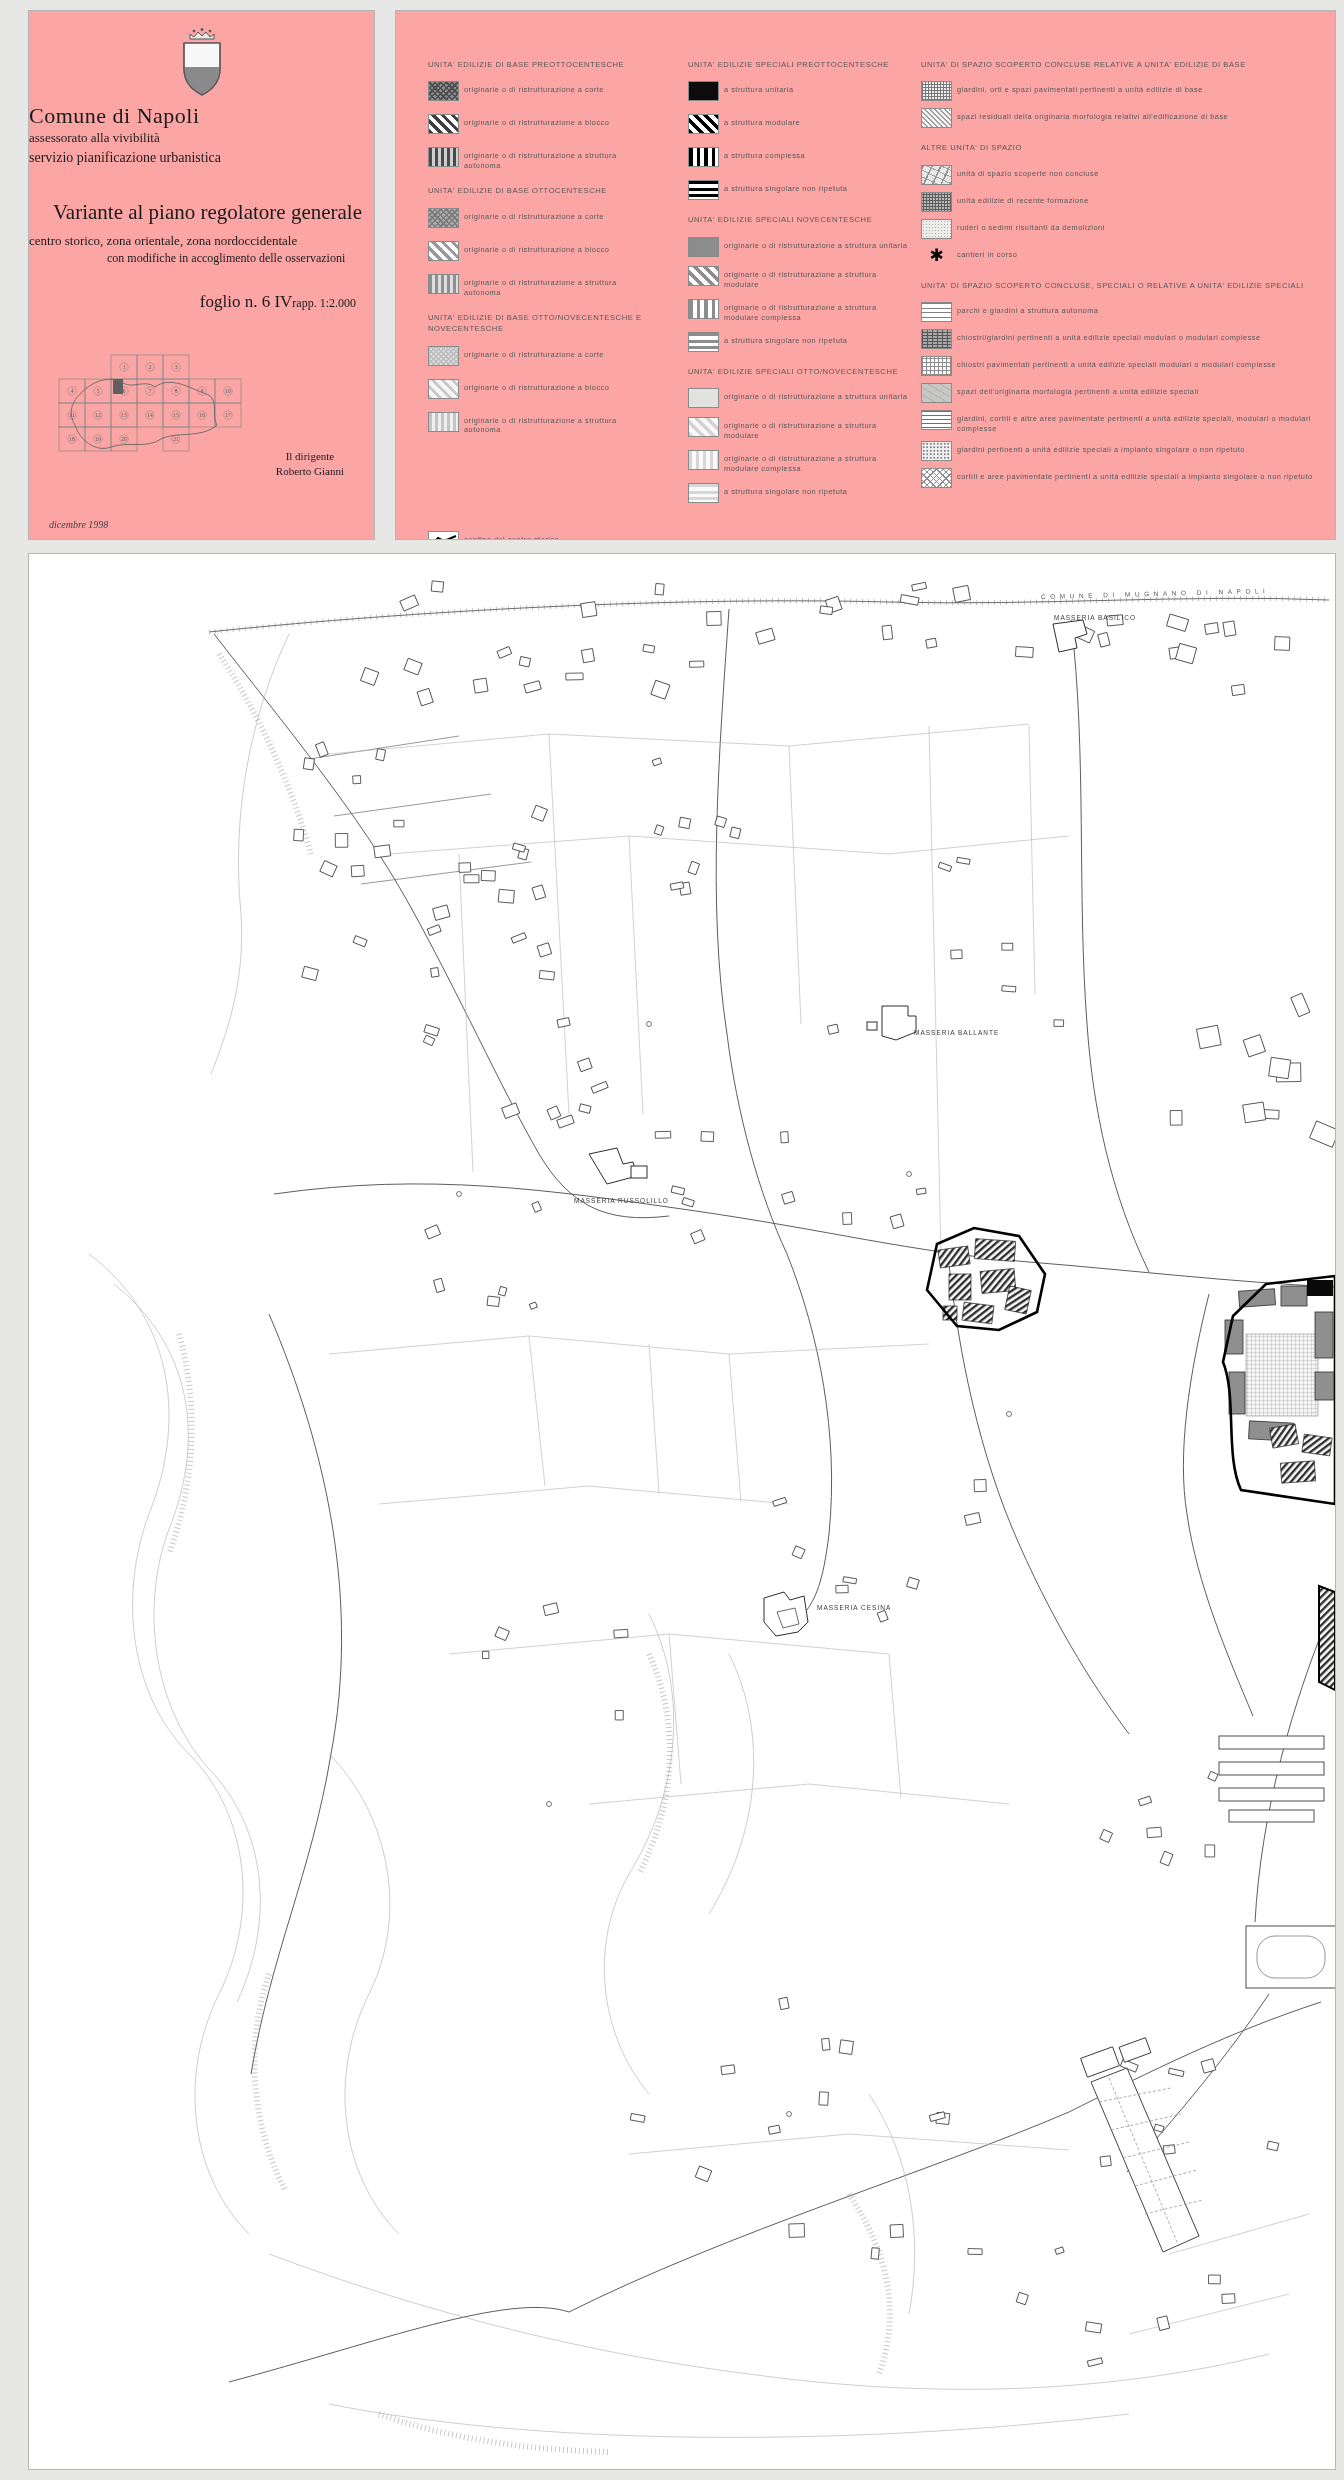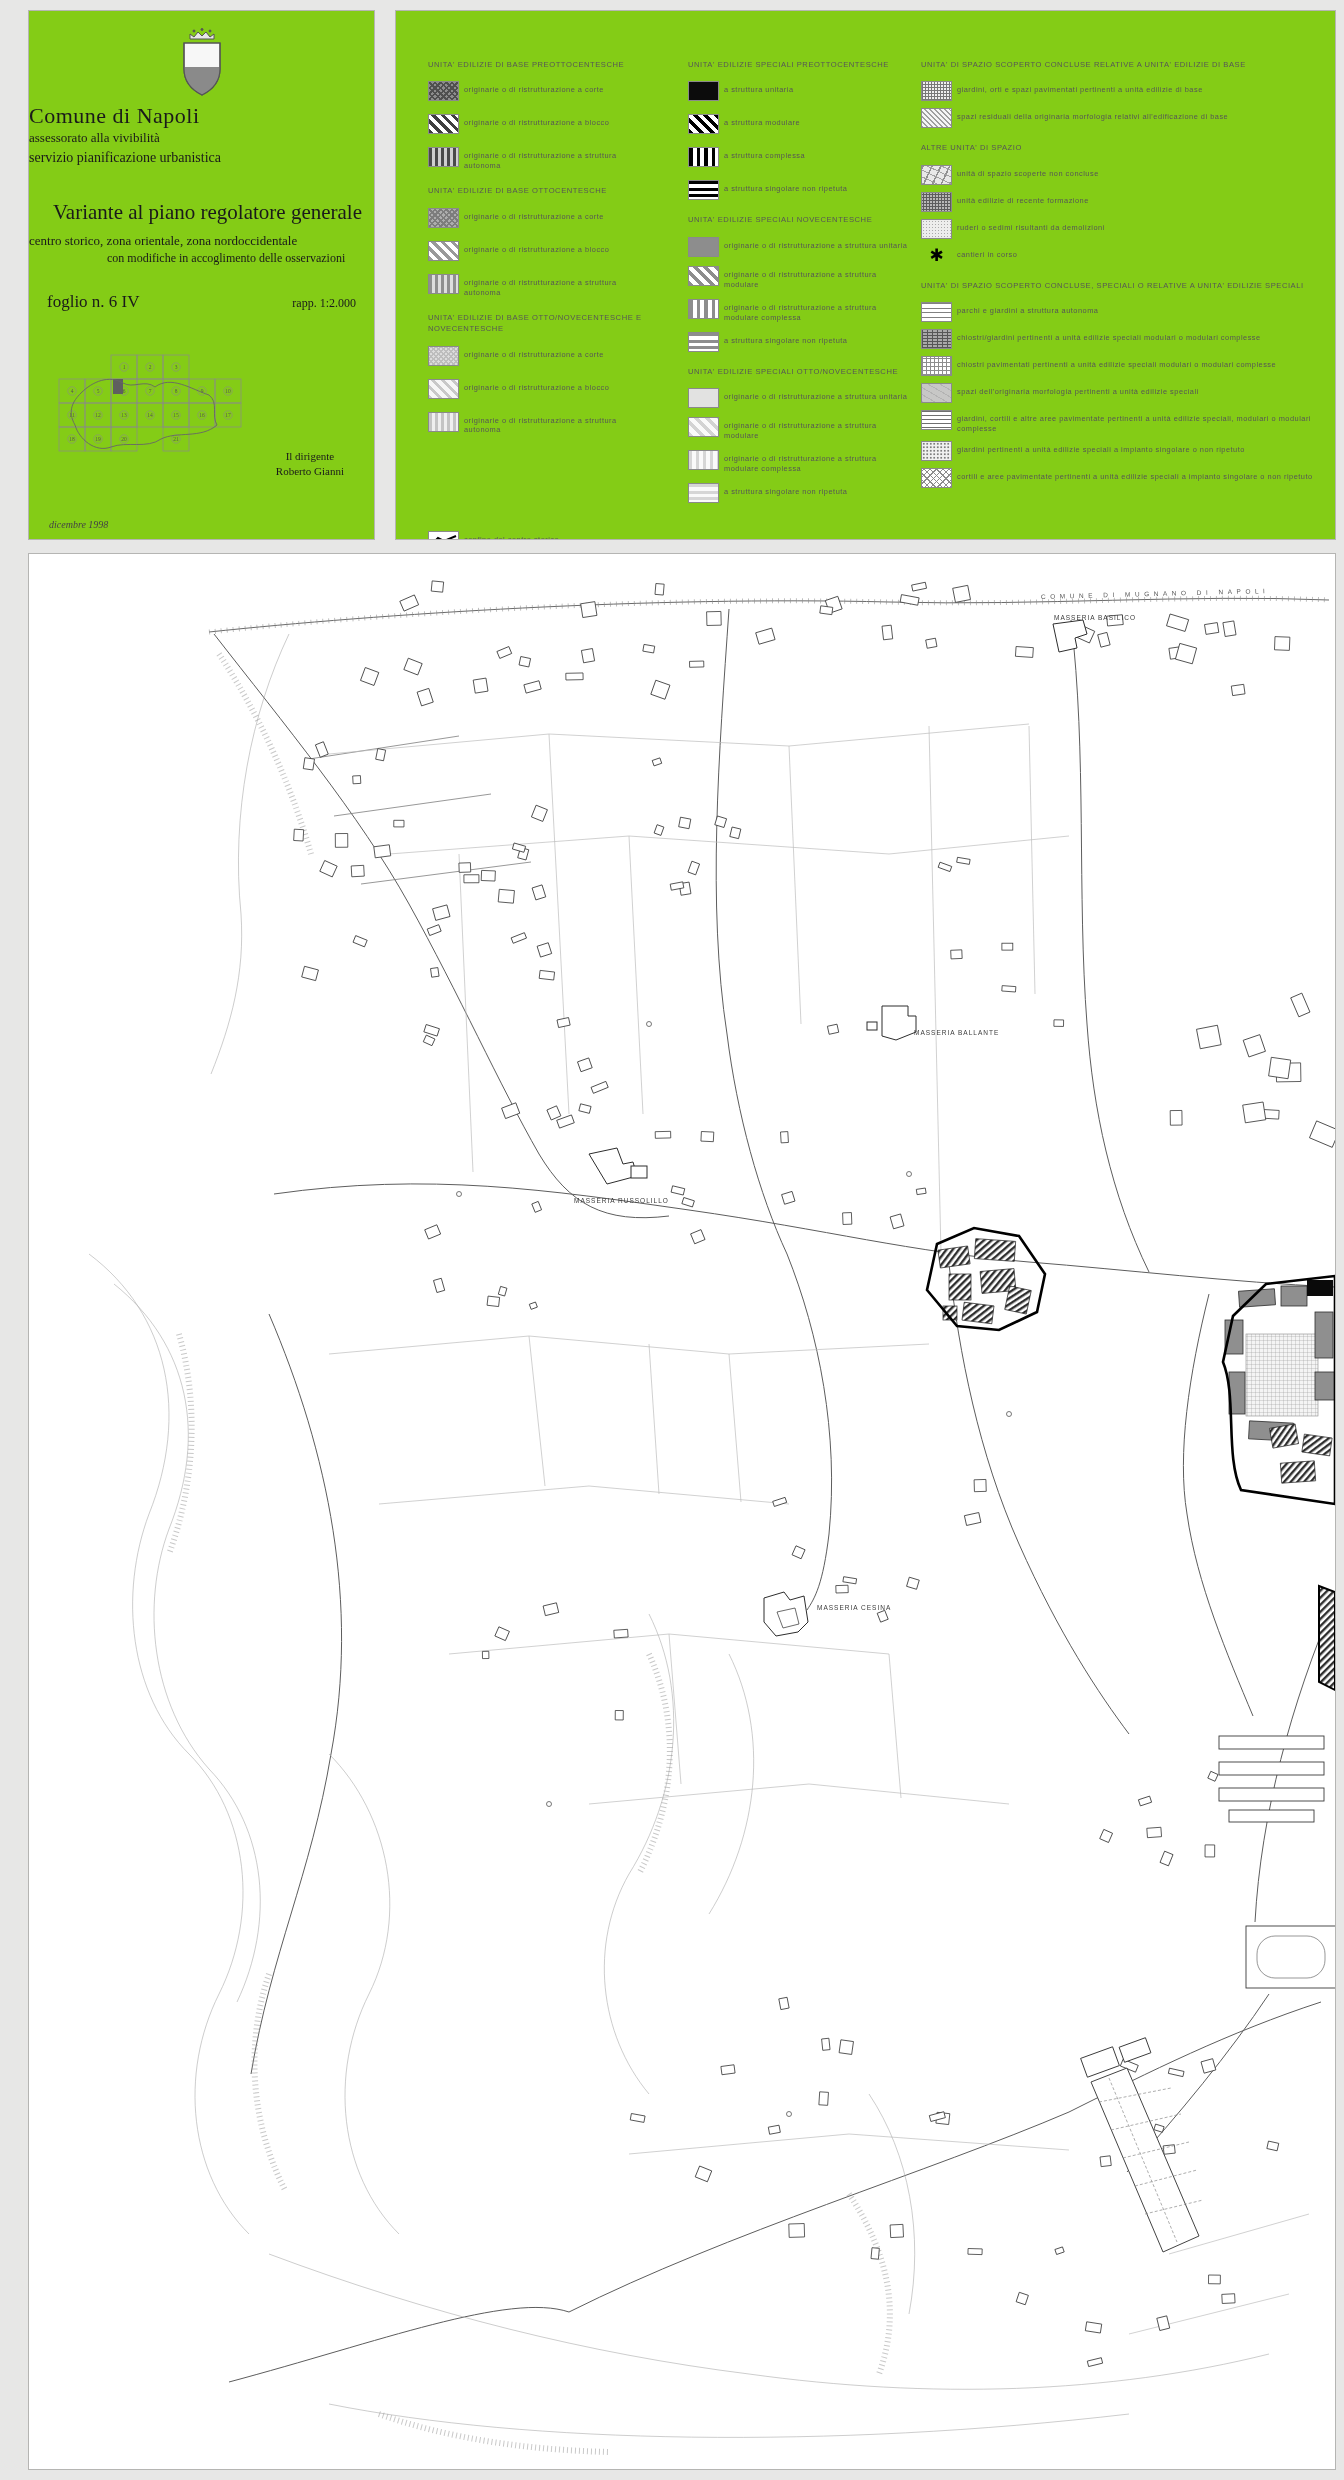--- a/index.html
+++ b/index.html
@@ -3,35 +3,35 @@
 <meta charset="utf-8">
 <style>
   html,body{margin:0;padding:0;}
   body{
     width:1344px;height:2480px;position:relative;
     background:#e7e7e6;
     font-family:"Liberation Sans", sans-serif;
     color:#1a1a1a;
     overflow:hidden;
   }
-  .panel{position:absolute;background:#84cc16;border:1px solid #b5b5b3;box-sizing:border-box;}
+  .panel{position:absolute;background:#fca5a5;border:1px solid #b5b5b3;box-sizing:border-box;}
 
   
   #title-block{left:28px;top:10px;width:347px;height:530px;font-family:"Liberation Serif",serif;}
   #title-block .center{text-align:left;}
   #coat-of-arms{display:block;margin:16px auto 2px auto;}
   .org-name{font-size:22px;letter-spacing:.5px;margin-top:2px;}
   .org-sub1{font-size:13px;margin-top:1px;}
   .org-sub2{font-size:14px;margin-top:4px;}
   .plan-title{font-size:21px;margin-top:34px;padding-left:24px;}
   .plan-sub{font-size:13px;margin-top:8px;}
   .tav-line{margin:30px 0 0 16px;text-align:left;font-size:18px;}
   .tav-line .tav-no{font-size:20px;letter-spacing:1px;margin-right:8px;}
   .tav-note{margin:2px 0 0 78px;text-align:left;font-size:12px;}
-  .sheet-line{margin:26px 18px 0 18px;display:flex;justify-content:space-between;align-items:baseline;}
+  .sheet-line{margin:26px 18px 0 18px;display:flex;justify-content:flex-end;align-items:baseline;}
   .sheet-no{font-size:17px;}
   .sheet-scale{font-size:12px;}
   #index-map{position:absolute;left:22px;top:330px;}
   #signature{position:absolute;right:30px;top:438px;text-align:center;font-size:11px;line-height:1.35;}
   #plot-date{position:absolute;left:20px;top:508px;font-size:10px;color:#444;font-style:italic;}
 
   
   #legend-panel{left:395px;top:10px;width:941px;height:530px;overflow:hidden;}
   .lg-col{position:absolute;top:48px;}
   #legend-col-0{left:32px;width:235px;}

